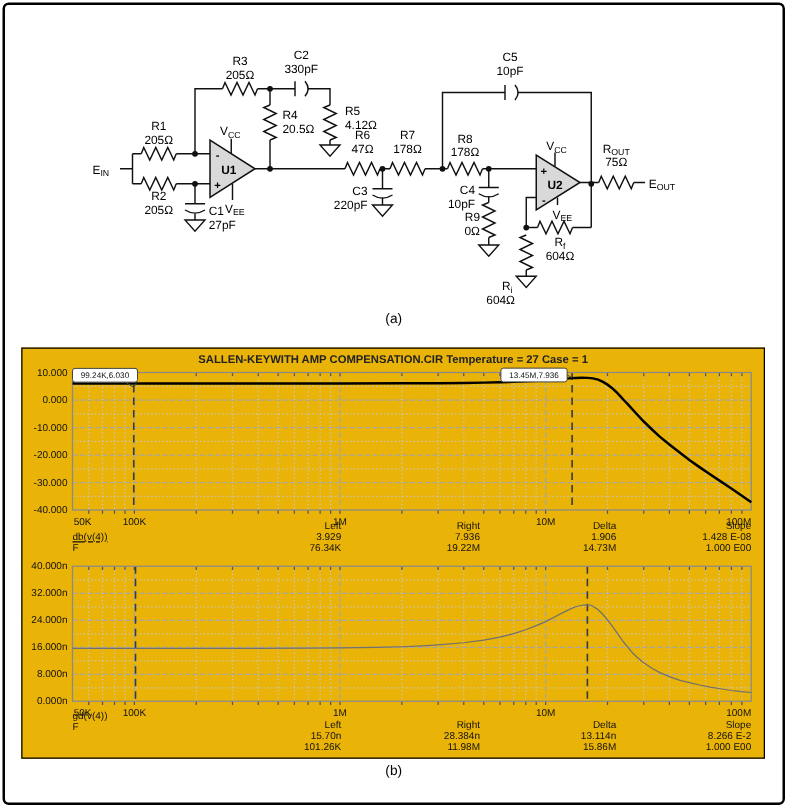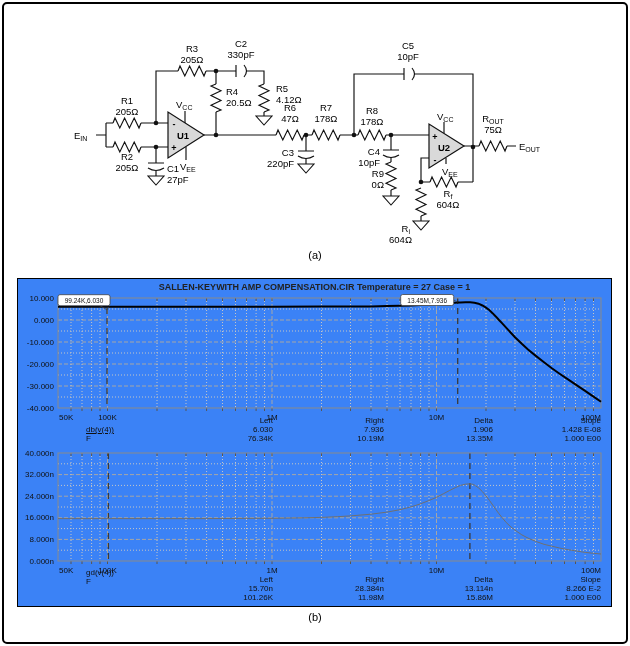--- a/index.html
+++ b/index.html
@@ -11,34 +11,34 @@
   .wire,.comp{fill:none;stroke:#111;stroke-width:1.15;}
   .opamp{fill:#d9d9d9;stroke:#111;stroke-width:1.2;}
   .dot{fill:#111;stroke:none;}
   .gnd{fill:none;stroke:#111;stroke-width:1.1;}
   .lbl{font-size:9.5px;fill:#000;}
   .sub{font-size:7px;}
   .sign{font-size:9px;font-weight:bold;fill:#000;}
   .uname{font-size:9.5px;font-weight:bold;fill:#000;}
   .figlab{position:absolute;left:0;right:0;text-align:center;font-size:11px;color:#000;}
   .panel{position:absolute;left:17px;top:278px;width:593px;height:327px;
-         border:1px solid #000;background:#3b82f6;}
+         border:1px solid #000;background:#eab308;}
   .ptitle{position:absolute;top:3px;left:0;right:0;text-align:center;
           font-size:9px;font-weight:bold;color:#222;}
   #charts{position:absolute;left:0;top:0;}
   .gmaj{stroke:#a6a6a6;stroke-dasharray:4 2;stroke-width:1;}
   .gmin{stroke:#c6c6c6;stroke-dasharray:1 2;stroke-width:1;}
   .pborder{fill:none;stroke:#8a8a8a;stroke-width:1;}
   .tick{stroke:#555;stroke-width:1;}
   .cursor{stroke:#3a3a3a;stroke-dasharray:6 4;stroke-width:1.3;}
   .ax{font-size:8px;fill:#111;font-family:"Liberation Sans",sans-serif;}
   .cbox{fill:#fff;stroke:#444;stroke-width:0.8;}
   .ctext{font-size:6.5px;fill:#111;font-family:"Liberation Sans",sans-serif;}
   .ctail{fill:none;stroke:#444;stroke-width:0.8;}
-  .leg{position:absolute;font-size:8px;line-height:9px;color:#111;margin-left:28px;}
+  .leg{position:absolute;font-size:8px;line-height:9px;color:#111;}
   .leg .u{text-decoration:underline;}
   .scol{position:absolute;width:70px;text-align:right;font-size:8px;line-height:9px;color:#111;}
 </style>
 </head>
 <body>
 
 <div class="frame"></div>
 
 <svg id="schem" width="630" height="276" viewBox="0 0 630 276">
 
@@ -453,32 +453,32 @@
         <polyline points="40.0,239.6 89.5,239.6 139.0,239.6 188.6,239.6 228.5,239.4 254.0,239.3 283.0,238.9 303.5,238.4 319.5,237.7 332.5,236.9 353.0,235.2 369.0,233.1 382.0,230.7 393.0,227.9 402.6,224.8 411.0,221.5 418.5,218.3 425.3,214.8 431.5,211.5 437.2,208.7 442.5,206.4 447.5,205.2 451.9,204.9 454.3,205.2 456.4,206.0 460.5,208.8 464.4,212.6 468.0,216.9 471.5,221.5 474.8,226.1 478.0,230.7 481.0,234.8 484.0,238.5 488.1,243.4 492.1,247.2 497.0,251.2 503.8,255.8 510.0,259.1 517.5,262.3 526.0,265.3 533.5,267.1 541.6,269.0 550.0,270.7 558.5,272.0 567.1,273.4 575.5,274.3 583.0,275.0" fill="none" stroke="#707070" stroke-width="1"></polyline>
       </g>
     </svg>
 
   <div class="leg" style="left:40px;top:146px">
     <div class="u">db(v(4))</div>
     <div>F</div>
   </div>
   <div class="scol" style="left:185px;top:137px">
     <div>Left</div>
-    <div>6.030</div>
+    <div>3.929</div>
     <div>76.34K</div>
   </div>
   <div class="scol" style="left:296px;top:137px">
     <div>Right</div>
     <div>7.936</div>
-    <div>10.19M</div>
+    <div>19.22M</div>
   </div>
   <div class="scol" style="left:405px;top:137px">
     <div>Delta</div>
     <div>1.906</div>
-    <div>13.35M</div>
+    <div>14.73M</div>
   </div>
   <div class="scol" style="left:513px;top:137px">
     <div>Slope</div>
     <div>1.428 E-08</div>
     <div>1.000 E00</div>
   </div>
 
   <div class="leg" style="left:40px;top:289px">
     <div>gd(v(4))</div>
     <div>F</div>

